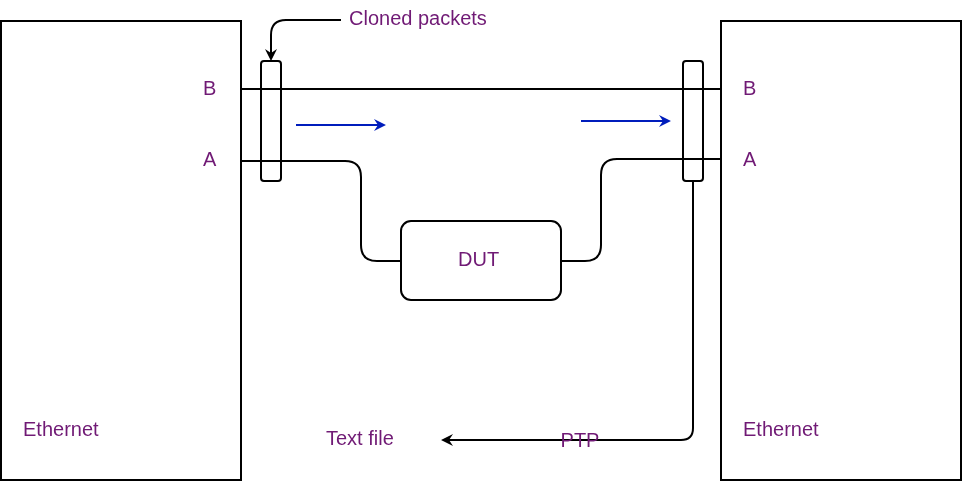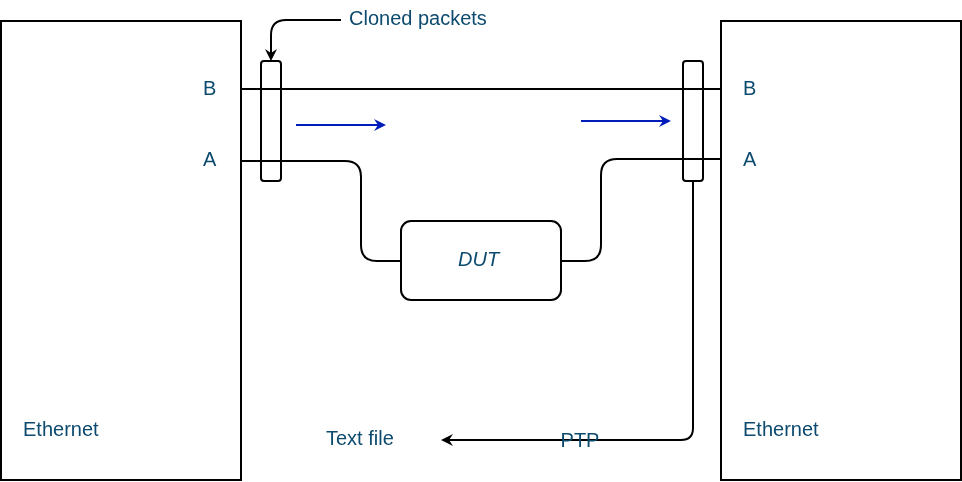--- a/index.html
+++ b/index.html
@@ -1,18 +1,18 @@
 <!DOCTYPE html>
 <html><head>
 <meta charset="utf-8">
 <style>
   html, body { margin:0; padding:0; background:#ffffff; }
   body { width:962px; height:482px; overflow:hidden; position:relative; font-family:"Liberation Sans", sans-serif; }
   svg { position:absolute; left:0; top:0; }
-  .lbl { position:absolute; font-size:20px; color:#0c4a6e; line-height:29px; white-space:pre; }
+  .lbl { position:absolute; font-size:20px; color:#701a75; line-height:29px; white-space:pre; }
 </style>
 </head>
 <body>
 
 <svg width="962" height="482" viewBox="0 0 962 482">
   <defs>
     <marker id="arrBlack" markerWidth="12" markerHeight="12" refX="10" refY="6" orient="auto" markerUnits="userSpaceOnUse">
       <path d="M0,0 L12,6 L0,12 L4,6 Z" fill="#000"></path>
     </marker>
     <marker id="arrBlue" markerWidth="12" markerHeight="12" refX="10" refY="6" orient="auto" markerUnits="userSpaceOnUse">
@@ -43,21 +43,21 @@
   <path d="M693,181 L693,428 Q693,440 681,440 L443,440" fill="none" stroke="#000" stroke-width="2" marker-end="url(#arrBlack)"></path>
 </svg>
 
 <div class="lbl" style="left:349px; top:4px;">Cloned packets</div>
 
 <div class="lbl" style="left:203px; top:74px;">B</div>
 <div class="lbl" style="left:203px; top:145px;">A</div>
 <div class="lbl" style="left:743px; top:74px;">B</div>
 <div class="lbl" style="left:743px; top:145px;">A</div>
 
-<div class="lbl" style="left:458px; top:245px;font-style:italic;">DUT</div>
+<div class="lbl" style="left:458px; top:245px;">DUT</div>
 
 <div class="lbl" style="left:23px; top:357px;">
   <div>Ethernet</div>
   
   
 </div>
 
 <div class="lbl" style="left:743px; top:357px;">
   <div>Ethernet</div>
   

